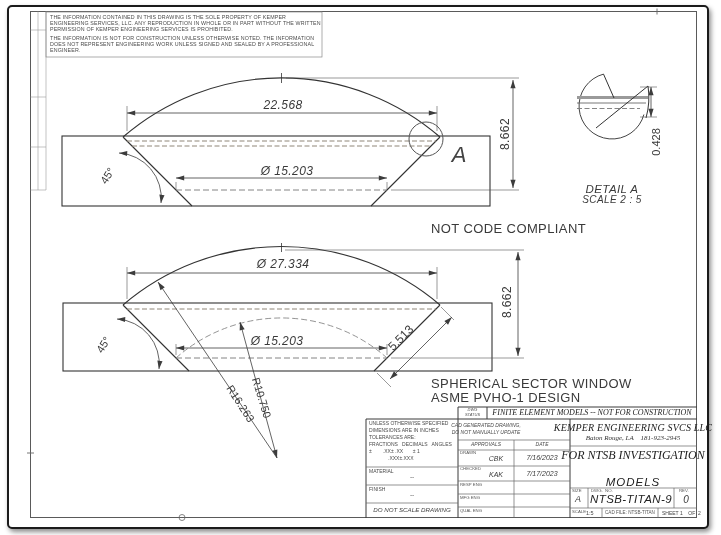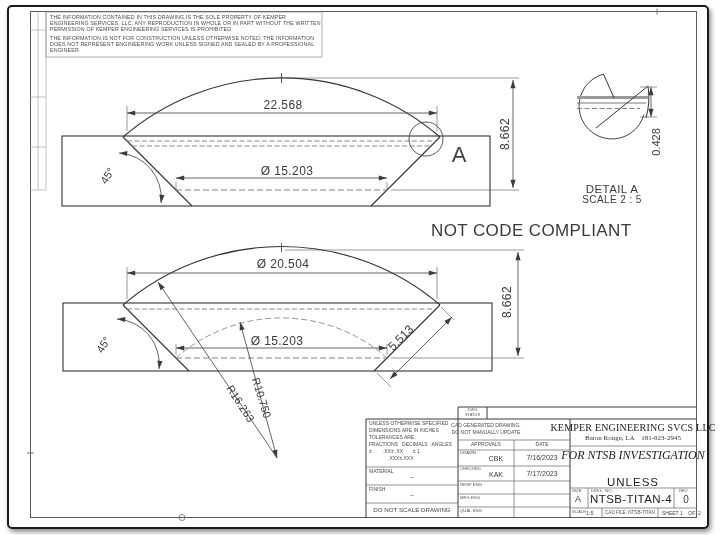--- a/index.html
+++ b/index.html
@@ -2,21 +2,21 @@
 <html><head>
 <meta charset="utf-8">
 <style>
   html,body{margin:0;padding:0;background:#ffffff;}
   #screenshot{position:relative;width:721px;height:535px;background:#ffffff;overflow:hidden;
     font-family:"Liberation Sans",sans-serif;}
   .sheet{position:absolute;left:7px;top:5px;width:698px;height:520px;background:#fff;
     border:2px solid #1b1b1b;border-radius:5px;box-shadow:2px 3px 5px rgba(0,0,0,.45);}
   svg.linework{position:absolute;left:0;top:0;width:721px;height:535px;}
   .t{position:absolute;font-family:"Liberation Sans",sans-serif;color:#3a3a3a;white-space:pre;line-height:1.05;}
-  .c{transform:translate(-50%,-50%);}
+  .c{transform:translate(-50%,-50%);font-style:italic;}
   .c90{transform:translate(-50%,-50%) rotate(-90deg);}
   .c45{transform:translate(-50%,-50%) rotate(-45deg);}
   .cr58{transform:translate(-50%,-50%) rotate(-58deg);}
   .cr73{transform:translate(-50%,-50%) rotate(73deg);}
   .cr57{transform:translate(-50%,-50%) rotate(57deg);}
   .serif{font-family:"Liberation Serif",serif;}
   .it{font-style:italic;}
   .note{width:272px;white-space:normal;font-size:5.3px;line-height:6.1px;color:#4a4a4a;letter-spacing:.15px;}
   .big{letter-spacing:.4px;}
   .tiny{font-size:4.3px;color:#555;}
@@ -100,35 +100,38 @@
   </svg>
 
   <div class="t note" style="left:50px;top:14px">THE INFORMATION CONTAINED IN THIS DRAWING IS THE SOLE PROPERTY OF KEMPER ENGINEERING SERVICES, LLC.  ANY REPRODUCTION IN WHOLE OR IN PART WITHOUT THE WRITTEN PERMISSION OF KEMPER ENGINEERING SERVICES IS PROHIBITED.</div>
   <div class="t note" style="left:50px;top:35px">THE INFORMATION IS NOT FOR CONSTRUCTION UNLESS OTHERWISE NOTED.  THE INFORMATION DOES NOT REPRESENT ENGINEERING WORK UNLESS SIGNED AND SEALED BY A PROFESSIONAL ENGINEER.</div>
 
   <div class="t c big" style="left:283px;top:105px;font-size:12px">22.568</div>
   <div class="t c big" style="left:287px;top:171px;font-size:12px">Ø 15.203</div>
   <div class="t c90 big" style="left:505px;top:134px;font-size:12px">8.662</div>
   <div class="t cr58" style="left:108px;top:176px;font-size:11px">45°</div>
   <div class="t c" style="left:459px;top:155px;font-size:22px;color:#444">A</div>
-  <div class="t big" style="left:431px;top:222px;font-size:17px">NOT CODE COMPLIANT</div>
+  <div class="t big" style="left:431px;top:222px;font-size:13px">NOT CODE COMPLIANT</div>
 
   <div class="t c90" style="left:657px;top:142px;font-size:11px">0.428</div>
   <div class="t c big" style="left:612px;top:189px;font-size:11.5px">DETAIL A</div>
   <div class="t c big" style="left:612px;top:200px;font-size:10px">SCALE 2 : 5</div>
 
-  <div class="t c big" style="left:283px;top:264px;font-size:12px">Ø 20.504</div>
+  <div class="t c big" style="left:283px;top:264px;font-size:12px">Ø 27.334</div>
   <div class="t c big" style="left:277px;top:341px;font-size:12px">Ø 15.203</div>
   <div class="t c90 big" style="left:507px;top:302px;font-size:12px">8.662</div>
   <div class="t cr58" style="left:104px;top:345px;font-size:11px">45°</div>
   <div class="t c45" style="left:401px;top:338px;font-size:12px">5.513</div>
   <div class="t cr73" style="left:261px;top:398px;font-size:11px">R10.750</div>
   <div class="t cr57" style="left:240px;top:404px;font-size:11px">R16.263</div>
+  <div class="t big" style="left:431px;top:377px;font-size:13px">SPHERICAL SECTOR WINDOW</div>
+  <div class="t big" style="left:431px;top:391px;font-size:13px">ASME PVHO-1 DESIGN</div>
 
   <div class="t c dwgstatus" style="left:472.5px;top:413px">DWG STATUS</div>
+  <div class="t c serif it" style="left:592px;top:413px;font-size:8px;color:#222">FINITE ELEMENT MODELS -- NOT FOR CONSTRUCTION</div>
 
   <div class="t tol" style="left:369px;top:421px">UNLESS OTHERWISE SPECIFIED</div>
   <div class="t tol" style="left:369px;top:428px">DIMENSIONS ARE IN INCHES</div>
   <div class="t tol" style="left:369px;top:435px">TOLERANCES ARE:</div>
   <div class="t tol" style="left:369px;top:442px">FRACTIONS   DECIMALS   ANGLES</div>
   <div class="t tol" style="left:369px;top:449px">±        .XX± .XX       ± 1</div>
   <div class="t tol" style="left:388px;top:456px">.XXX±.XXX</div>
   <div class="t tol" style="left:369px;top:469px">MATERIAL</div>
   <div class="t c" style="left:412px;top:477px;font-size:6px">--</div>
   <div class="t tol" style="left:369px;top:487px">FINISH</div>
@@ -145,26 +148,26 @@
   <div class="t tiny" style="left:460px;top:467px">CHECKED</div>
   <div class="t c" style="left:496px;top:475px;font-size:7px">KAK</div>
   <div class="t c" style="left:542px;top:474px;font-size:7px">7/17/2023</div>
   <div class="t tiny" style="left:460px;top:483px">RESP ENG</div>
   <div class="t tiny" style="left:460px;top:496px">MFG ENG</div>
   <div class="t tiny" style="left:460px;top:509px">QUAL ENG</div>
 
   <div class="t c serif" style="left:633px;top:428px;font-size:10px;color:#222;letter-spacing:.2px">KEMPER ENGINEERING SVCS LLC</div>
   <div class="t c serif" style="left:633px;top:439px;font-size:7px;color:#333">Baton Rouge, LA    181-923-2945</div>
   <div class="t c serif it" style="left:633px;top:455px;font-size:12px;color:#222">FOR NTSB INVESTIGATION</div>
-  <div class="t c" style="left:633px;top:482px;font-size:11.5px;color:#222;letter-spacing:1px">UNLESS</div>
+  <div class="t c" style="left:633px;top:482px;font-size:11.5px;color:#222;letter-spacing:1px">MODELS</div>
 
   <div class="t tiny" style="left:572px;top:489px">SIZE</div>
   <div class="t c" style="left:578px;top:500px;font-size:9px">A</div>
   <div class="t tiny" style="left:591px;top:489px">DWG.  NO.</div>
-  <div class="t c big" style="left:631px;top:499px;font-size:11.5px;color:#222">NTSB-TITAN-4</div>
+  <div class="t c big" style="left:631px;top:499px;font-size:11.5px;color:#222">NTSB-TITAN-9</div>
   <div class="t tiny" style="left:679px;top:489px">REV.</div>
   <div class="t c" style="left:686px;top:500px;font-size:10px">0</div>
 
   <div class="t tiny" style="left:572px;top:510px">SCALE</div>
   <div class="t" style="left:586px;top:511px;font-size:5.5px;color:#444">1:5</div>
   <div class="t" style="left:605px;top:511px;font-size:4.6px;color:#555">CAD FILE: NTSB-TITAN</div>
   <div class="t" style="left:662px;top:510.5px;font-size:5px;color:#444">SHEET 1    OF  2</div>
 
 </div>
 

